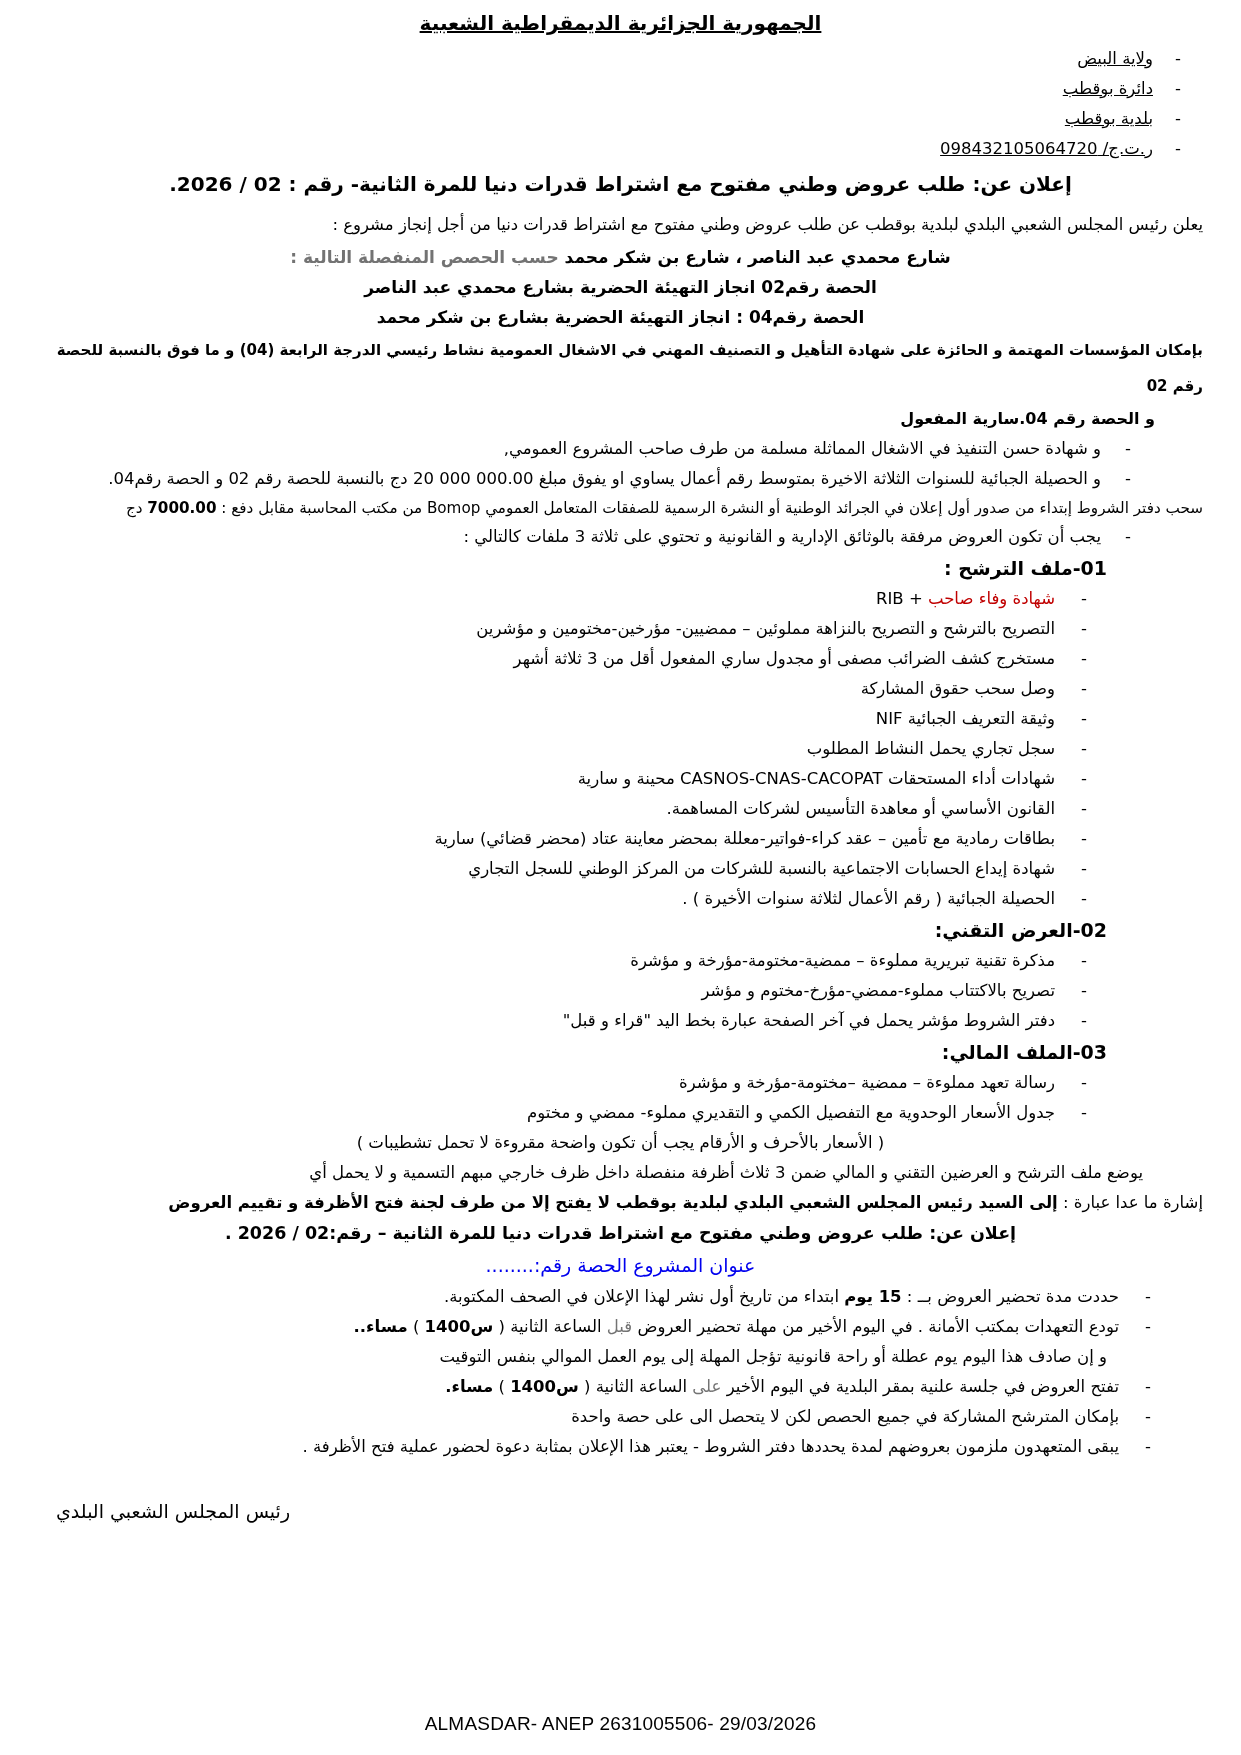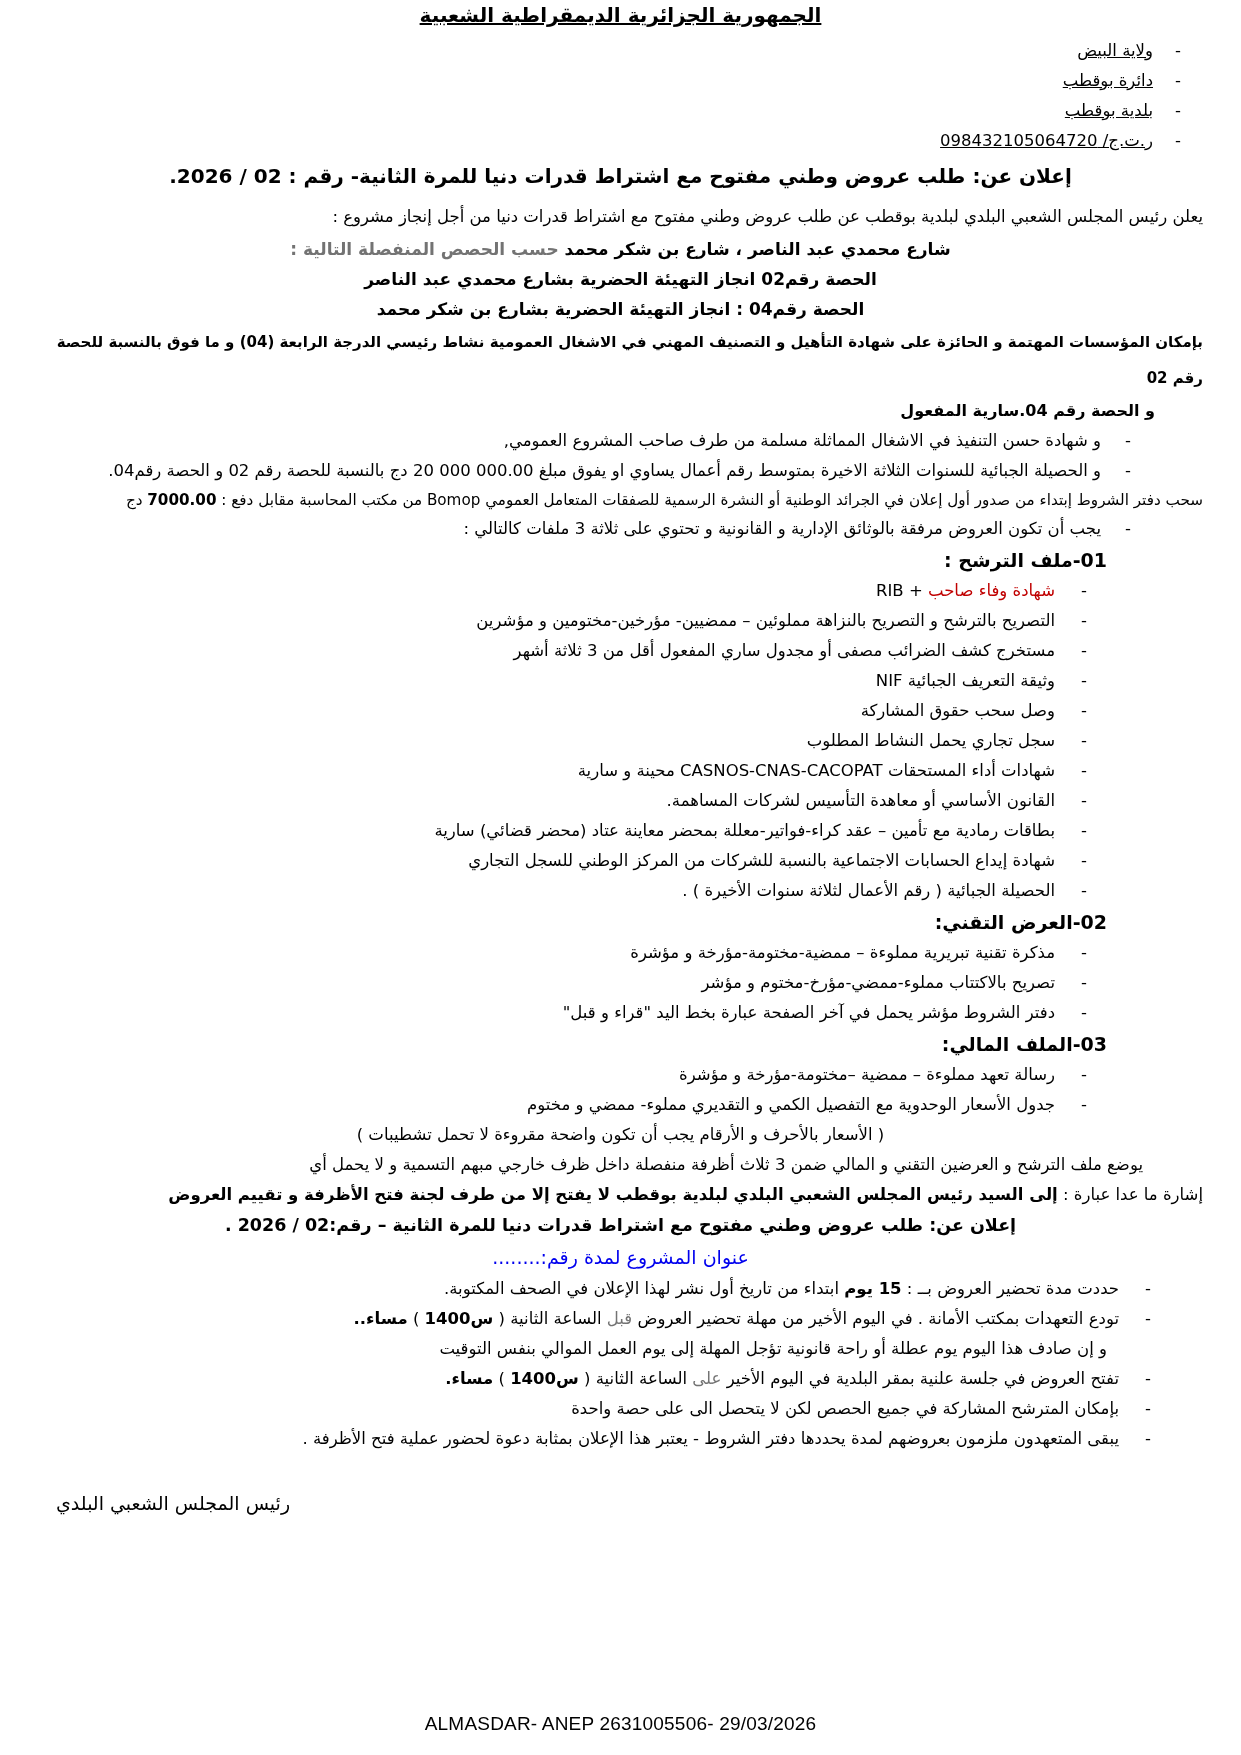--- a/index.html
+++ b/index.html
@@ -1,19 +1,19 @@
 <!DOCTYPE html>
 <html lang="ar" dir="rtl"><head>
 <meta charset="utf-8">
 <style>
   html,body{margin:0;padding:0;background:#ffffff;}
   .page{
     width:1241px;height:1755px;position:relative;background:#ffffff;
     font-family:"DejaVu Sans",sans-serif;direction:rtl;color:#000;
-    box-sizing:border-box;padding:0 38px 0 38px;overflow:hidden;
+    box-sizing:border-box;padding:8px 38px 0 38px;overflow:hidden;
     font-size:16.5px;line-height:30px;
   }
   .bold{font-weight:bold;}
   .blue{color:#737373;}
   .red{color:#C00000;}
   .underline{text-decoration:underline;}
   .header-title{font-size:20px;font-weight:bold;text-align:center;text-decoration:underline;margin-bottom:6px;}
   .admin-list{margin-bottom:2px;}
   .li{position:relative;}
   .li::before{content:"-";position:absolute;top:0;}
@@ -87,22 +87,22 @@
 
   <div class="li li-1">يجب أن تكون العروض مرفقة بالوثائق الإدارية و القانونية و تحتوي على ثلاثة 3 ملفات كالتالي :</div>
 
   <div class="section-heading">01-ملف الترشح :</div>
 
   <div class="li li-2">
     <span class="red">شهادة وفاء صاحب</span><span> + RIB</span>
   </div>
   <div class="li li-2">التصريح بالترشح و التصريح بالنزاهة مملوئين – ممضيين- مؤرخين-مختومين و مؤشرين</div>
   <div class="li li-2">مستخرج كشف الضرائب مصفى أو مجدول ساري المفعول أقل من 3 ثلاثة أشهر</div>
+  <div class="li li-2">وصل سحب حقوق المشاركة</div>
   <div class="li li-2">وثيقة التعريف الجبائية NIF</div>
-  <div class="li li-2">وصل سحب حقوق المشاركة</div>
   <div class="li li-2">سجل تجاري يحمل النشاط المطلوب</div>
   <div class="li li-2">شهادات أداء المستحقات CASNOS-CNAS-CACOPAT محينة و سارية</div>
   <div class="li li-2">القانون الأساسي أو معاهدة التأسيس لشركات المساهمة.</div>
   <div class="li li-2">بطاقات رمادية مع تأمين – عقد كراء-فواتير-معللة بمحضر معاينة عتاد (محضر قضائي) سارية</div>
   <div class="li li-2">شهادة إيداع الحسابات الاجتماعية بالنسبة للشركات من المركز الوطني للسجل التجاري</div>
   <div class="li li-2">الحصيلة الجبائية ( رقم الأعمال لثلاثة سنوات الأخيرة ) .</div>
 
   <div class="section-heading">02-العرض التقني:</div>
   <div class="li li-2">مذكرة تقنية تبريرية مملوءة – ممضية-مختومة-مؤرخة و مؤشرة</div>
   <div class="li li-2">تصريح بالاكتتاب مملوء-ممضي-مؤرخ-مختوم و مؤشر</div>
@@ -111,21 +111,21 @@
   <div class="section-heading">03-الملف المالي:</div>
   <div class="li li-2">رسالة تعهد مملوءة – ممضية –مختومة-مؤرخة و مؤشرة</div>
   <div class="li li-2">جدول الأسعار الوحدوية مع التفصيل الكمي و التقديري مملوء- ممضي و مختوم</div>
   <div class="prices-note">( الأسعار بالأحرف و الأرقام يجب أن تكون واضحة مقروءة لا تحمل تشطيبات )</div>
 
   <div class="env1">يوضع ملف الترشح و العرضين التقني و المالي ضمن 3 ثلاث أظرفة منفصلة داخل ظرف خارجي مبهم التسمية و لا يحمل أي</div>
   <div>
     <span>إشارة ما عدا عبارة : </span><span class="bold">إلى السيد رئيس المجلس الشعبي البلدي لبلدية بوقطب لا يفتح إلا من طرف لجنة فتح الأظرفة و تقييم العروض</span>
   </div>
   <div class="re-announce">إعلان عن: طلب عروض وطني مفتوح مع اشتراط قدرات دنيا للمرة الثانية – رقم:02 / 2026 .</div>
-  <div class="project-blue">عنوان المشروع لمدة رقم:........</div>
+  <div class="project-blue">عنوان المشروع الحصة رقم:........</div>
 
   <div class="li li-0">
     <span>حددت مدة تحضير العروض بــ : </span><span class="bold">15 يوم</span><span> ابتداء من تاريخ أول نشر لهذا الإعلان في الصحف المكتوبة.</span>
   </div>
 
   <div class="li li-0">
     <span>تودع التعهدات بمكتب الأمانة . في اليوم الأخير من مهلة تحضير العروض </span><span class="blue">قبل</span><span> الساعة الثانية ( </span><span class="bold num-ltr">14س00</span><span> ) </span><span class="bold">مساء..</span>
   </div>
   <div class="holiday">و إن صادف هذا اليوم يوم عطلة أو راحة قانونية  تؤجل المهلة إلى يوم العمل الموالي بنفس التوقيت</div>
 

